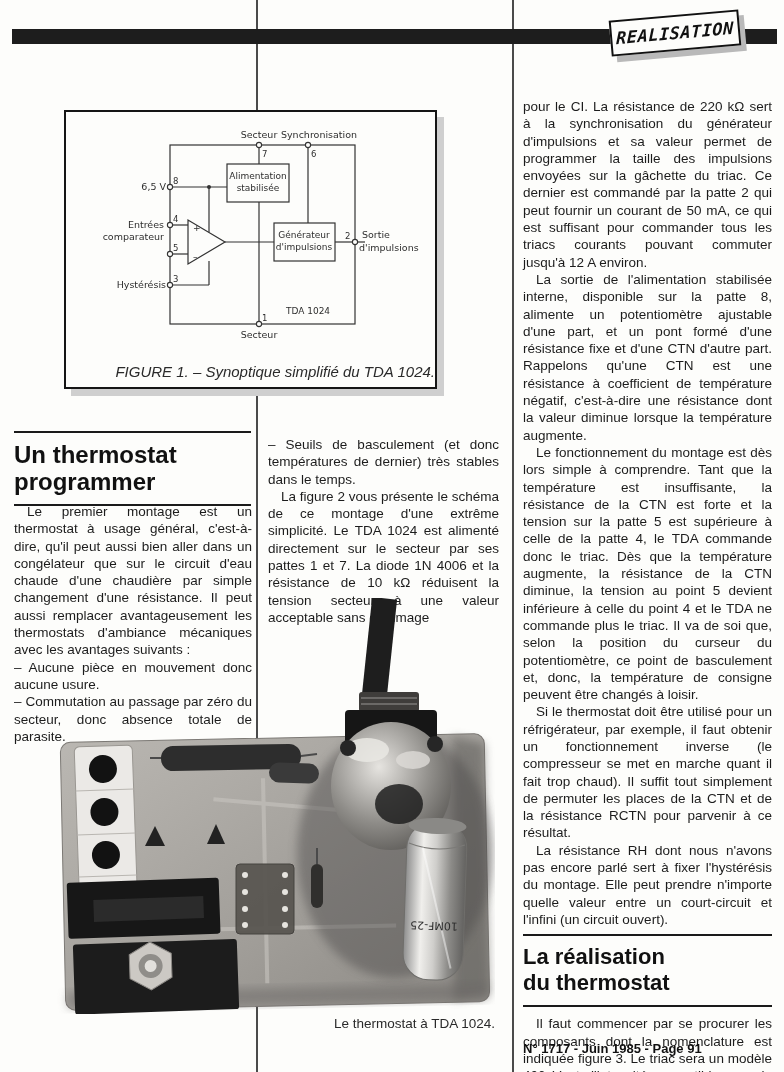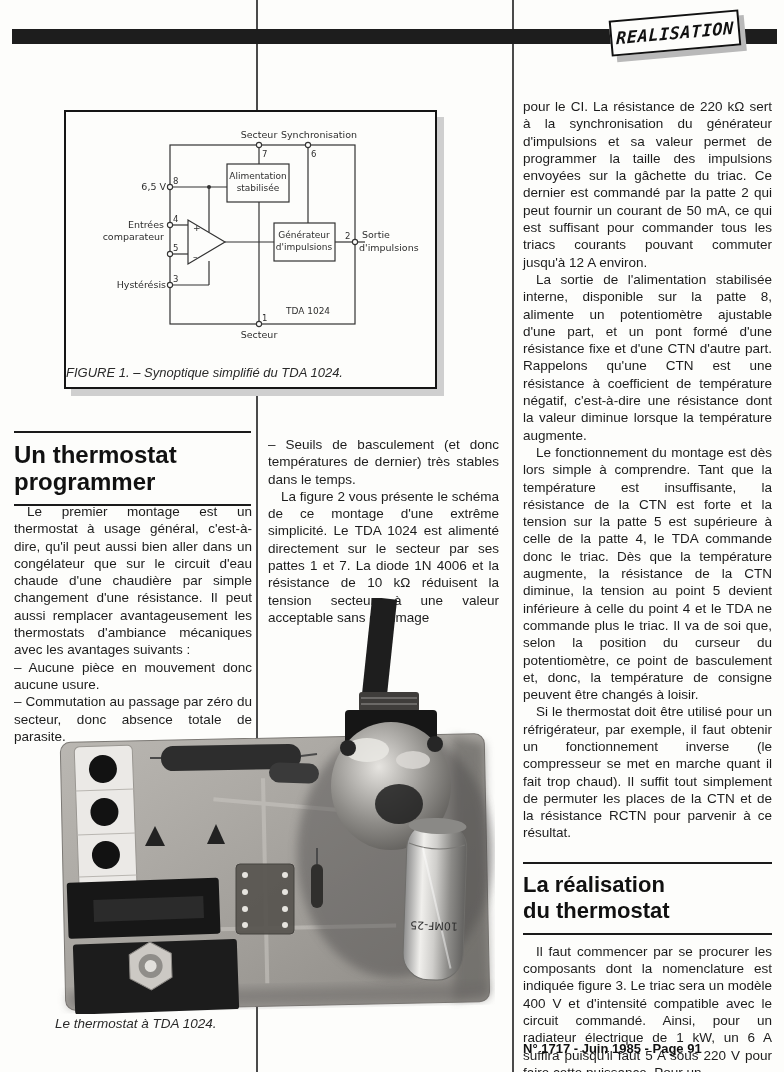--- a/index.html
+++ b/index.html
@@ -24,47 +24,47 @@
     font-family:"DejaVu Sans Mono",monospace;font-weight:bold;font-style:italic;
     font-size:17px;letter-spacing:.5px;transform:skewX(-6deg);color:#111;
   }
   
   .figure-box{
     position:absolute;left:64px;top:110px;width:369px;height:275px;z-index:2;
     background:#fdfdfb;border:2.5px solid #151515;box-shadow:7px 7px 0 #cfcfcf;
   }
   .figure-box svg{display:block;}
   .fig-caption{
-    position:absolute;left:0;bottom:7px;width:100%;text-align:left;
-    font-style:italic;font-size:13px;color:#2a2a2a;
+    position:absolute;left:0;bottom:7px;width:100%;text-align:right;
+    font-style:italic;font-size:15px;color:#2a2a2a;
   }
   svg text{font-family:"DejaVu Sans",sans-serif;fill:#2e2e2e;}
   
   .body-text{font-size:13.5px;line-height:17.3px;text-align:justify;color:#1c1c1c;}
   .body-text p{margin:0;}
   .indent{text-indent:13px;}
   .left-col{position:absolute;left:14px;top:503px;width:238px;z-index:1;}
   .mid-col{position:absolute;left:268px;top:436px;width:231px;z-index:1;}
   .right-col{position:absolute;left:523px;top:98px;width:249px;z-index:1;}
   .sec-title{
     border-top:2px solid #1a1a1a;border-bottom:2px solid #1a1a1a;
     text-align:left;font-weight:bold;font-size:23px;line-height:26px;
     padding:8px 0 9px 0;color:#111;
   }
   .left-title{position:absolute;left:14px;top:431px;width:237px;z-index:1;}
-  .right-col .sec-title{margin:20px 0 8px 0;font-size:22px;}
+  .right-col .sec-title{margin:6px 0 8px 0;font-size:22px;}
   .footer{
     position:absolute;left:523px;top:1041px;width:250px;z-index:1;
     font-weight:bold;font-size:13px;color:#111;
   }
   
   .photo{position:absolute;left:55px;top:598px;width:440px;height:416px;z-index:3;}
   .photo-caption{
     position:absolute;left:55px;top:1016px;width:440px;z-index:2;
-    text-align:left;font-style:italic;font-size:13.5px;color:#2a2a2a;
+    text-align:right;font-size:13.5px;color:#2a2a2a;
   }
 </style>
 </head>
 <body>
 
 <div class="page">
 
   <div class="col-rule rule-1"></div>
   <div class="col-rule rule-2"></div>
 
@@ -144,20 +144,21 @@
       </g>
     </svg>
     <div class="fig-caption">FIGURE 1. – Synoptique simplifié du TDA 1024.</div>
   </div>
 
   <div class="right-col body-text">
     <p>pour le CI. La résistance de 220 kΩ sert à la synchronisation du générateur d'impulsions et sa valeur permet de programmer la taille des impulsions envoyées sur la gâchette du triac. Ce dernier est commandé par la patte 2 qui peut fournir un courant de 50 mA, ce qui est suffisant pour commander tous les triacs courants pouvant commuter jusqu'à 12 A environ.</p>
     <p class="indent">La sortie de l'alimentation stabilisée interne, disponible sur la patte 8, alimente un potentiomètre ajustable d'une part, et un pont formé d'une résistance fixe et d'une CTN d'autre part. Rappelons qu'une CTN est une résistance à coefficient de température négatif, c'est-à-dire une résistance dont la valeur diminue lorsque la température augmente.</p>
     <p class="indent">Le fonctionnement du montage est dès lors simple à comprendre. Tant que la température est insuffisante, la résistance de la CTN est forte et la tension sur la patte 5 est supérieure à celle de la patte 4, le TDA commande donc le triac. Dès que la température augmente, la résistance de la CTN diminue, la tension au point 5 devient inférieure à celle du point 4 et le TDA ne commande plus le triac. Il va de soi que, selon la position du curseur du potentiomètre, ce point de basculement et, donc, la température de consigne peuvent être changés à loisir.</p>
     <p class="indent">Si le thermostat doit être utilisé pour un réfrigérateur, par exemple, il faut obtenir un fonctionnement inverse (le compresseur se met en marche quant il fait trop chaud). Il suffit tout simplement de permuter les places de la CTN et de la résistance RCTN pour parvenir à ce résultat.</p>
+    <p class="indent">La résistance RH dont nous n'avons pas encore parlé sert à fixer l'hystérésis du montage. Elle peut prendre n'importe quelle valeur entre un court-circuit et l'infini (un circuit ouvert).</p>
     <div class="sec-title">
       <span style="display:block">La réalisation</span>
       <span style="display:block">du thermostat</span>
     </div>
     <p class="indent">Il faut commencer par se procurer les composants dont la nomenclature est indiquée figure 3. Le triac sera un modèle 400 V et d'intensité compatible avec le circuit commandé. Ainsi, pour un radiateur électrique de 1 kW, un 6 A suffira puisqu'il faut 5 A sous 220 V pour faire cette puissance. Pour un</p>
   </div>
 
   <div class="left-title">
     <div class="sec-title" style="font-size:24px;line-height:27px;">
       <span style="display:block">Un thermostat</span>

